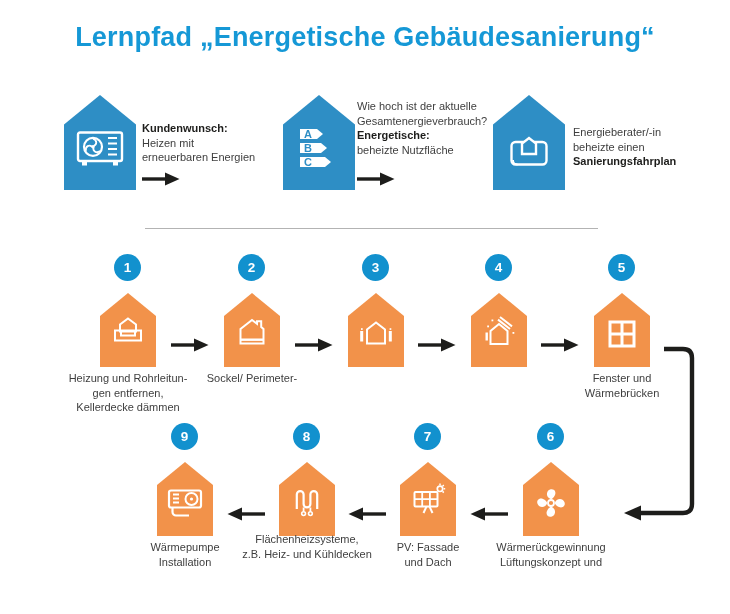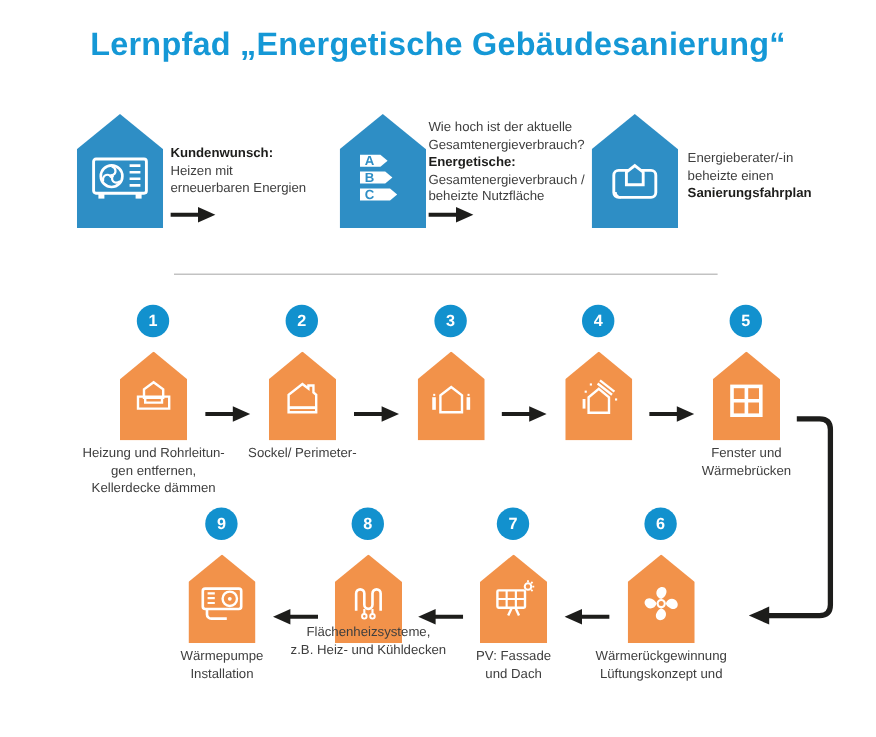--- a/index.html
+++ b/index.html
@@ -73,21 +73,20 @@
       <polygon points="3,30 28,30 34,35 28,40 3,40" fill="#fff"></polygon>
       <text x="7" y="10.6" font-size="11" font-weight="bold" fill="#2E8EC5">A</text>
       <text x="7" y="24.6" font-size="11" font-weight="bold" fill="#2E8EC5">B</text>
       <text x="7" y="38.6" font-size="11" font-weight="bold" fill="#2E8EC5">C</text>
     </svg>
   </div>
   <div class="intro-text" style="left:357px;top:99px">
     <div>Wie hoch ist der aktuelle</div>
     <div>Gesamtenergieverbrauch?</div>
     <div class="b">Energetische:</div>
-    <div>Gesamtenergieverbrauch /</div>
     <div>beheizte Nutzfläche</div>
   </div>
   <div class="arrow" style="left:357px;top:172px">
     <svg width="38" height="14" viewBox="0 0 38 14">
       <path d="M0 7 H25" stroke="#1D1D1B" stroke-width="3.4" fill="none"></path>
       <path d="M23 0.5 L37.5 7 L23 13.5 Z" fill="#1D1D1B"></path>
     </svg>
   </div>
 
   <div class="house blue" style="left:493px;top:95px">
@@ -219,21 +218,21 @@
   <div class="num" style="left:293px;top:423px">8</div>
   <div class="house orange" style="left:279px;top:462px">
     <svg width="40" height="40" viewBox="0 0 40 40">
       <path d="M9.8 26 V11.5 a3.4 3.4 0 0 1 6.8 0 V21 a3.4 3.4 0 0 0 6.8 0 V11.5 a3.4 3.4 0 0 1 6.8 0 V26" fill="none" stroke="#fff" stroke-width="2.2"></path>
       <line x1="16.6" y1="24.4" x2="16.6" y2="28.5" stroke="#fff" stroke-width="1.8"></line>
       <line x1="23.4" y1="24.4" x2="23.4" y2="28.5" stroke="#fff" stroke-width="1.8"></line>
       <circle cx="16.6" cy="30.6" r="1.9" fill="none" stroke="#fff" stroke-width="1.6"></circle>
       <circle cx="23.4" cy="30.6" r="1.9" fill="none" stroke="#fff" stroke-width="1.6"></circle>
     </svg>
   </div>
-  <div class="cap" style="left:222px;top:520px;width:170px">
+  <div class="cap" style="left:222px;top:532px;width:170px">
     <div>Flächenheizsysteme,</div>
     <div>z.B. Heiz- und Kühldecken</div>
   </div>
 
   <div class="num" style="left:414px;top:423px">7</div>
   <div class="house orange" style="left:400px;top:462px">
     <svg width="40" height="40" viewBox="0 0 40 40">
       <rect x="6.5" y="9" width="23" height="14.5" rx="1" fill="none" stroke="#fff" stroke-width="2"></rect>
       <line x1="14.2" y1="9" x2="14.2" y2="23.5" stroke="#fff" stroke-width="1.8"></line>
       <line x1="21.9" y1="9" x2="21.9" y2="23.5" stroke="#fff" stroke-width="1.8"></line>

